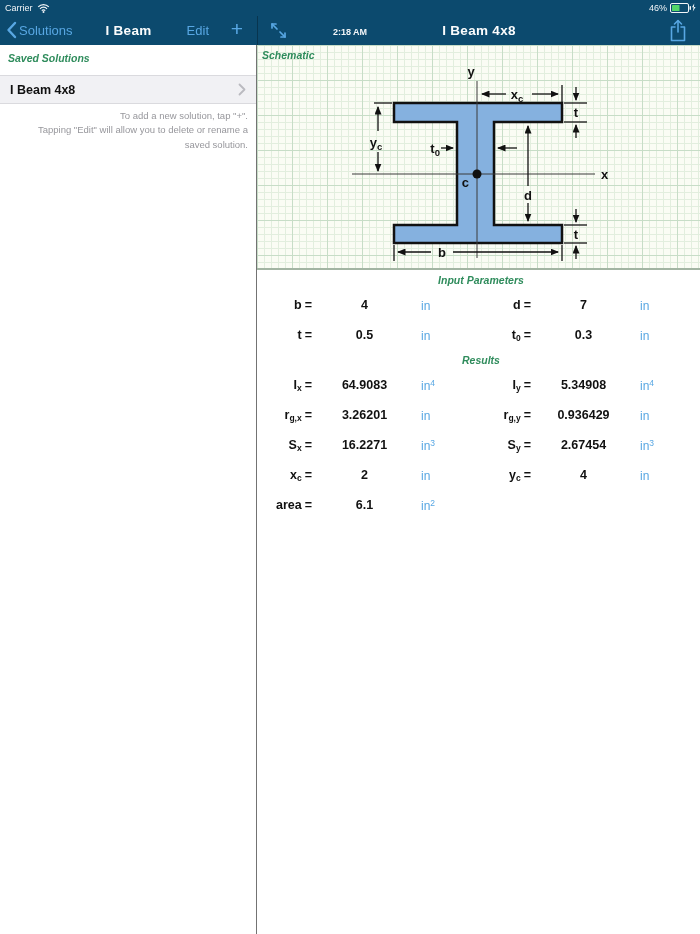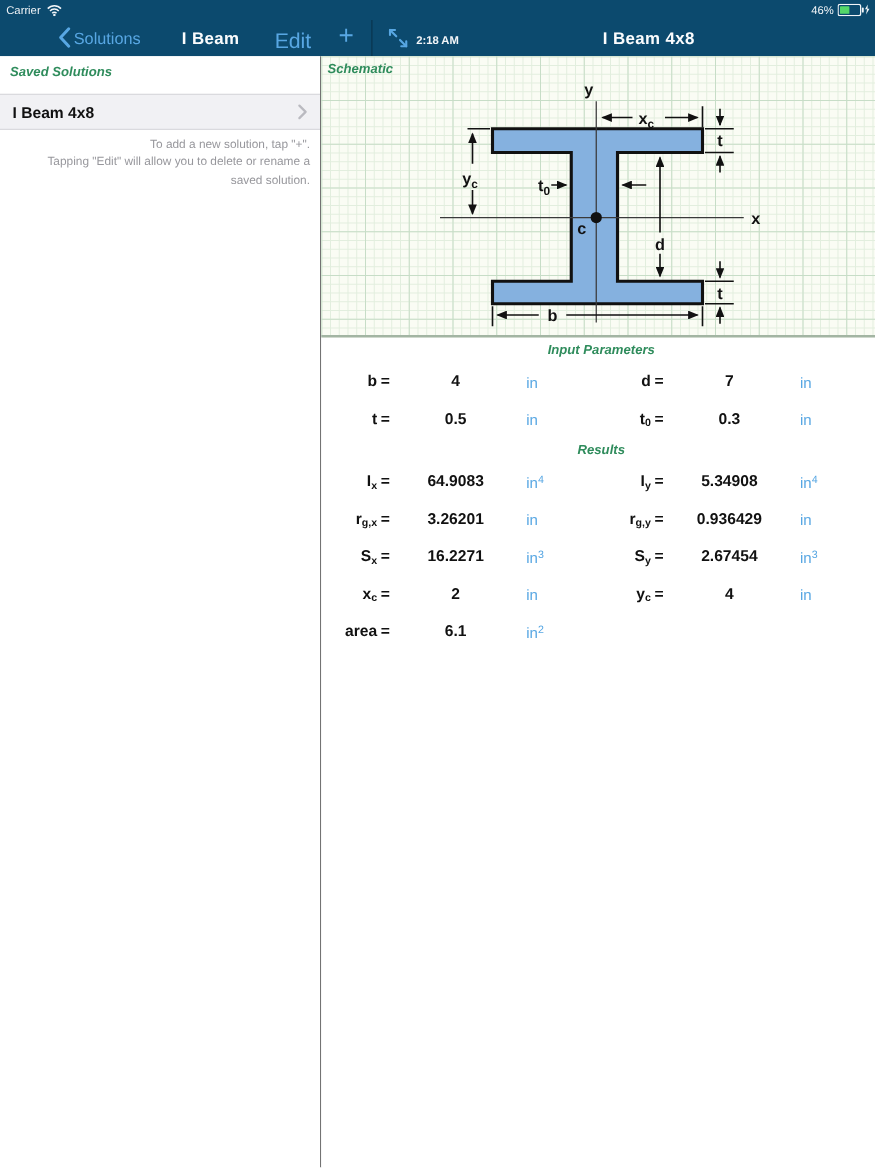--- a/index.html
+++ b/index.html
@@ -5,26 +5,26 @@
   * { margin:0; padding:0; box-sizing:border-box; }
   html,body { width:700px; height:934px; }
   body { font-family:"Liberation Sans", sans-serif; background:#ffffff; position:relative; overflow:hidden; }
 
   
   #header { position:absolute; top:0; left:0; width:700px; height:45px; background:#0c4a6e; }
   #statusbar { position:relative; height:16px; color:#F2F5F8; font-size:9px; }
   .sb-left { position:absolute; left:5px; top:3px; display:flex; align-items:center; gap:4px; }
   .sb-time { position:absolute; left:0; right:0; top:3px; text-align:center; font-weight:bold; font-size:9px;margin-top:24px; }
   .sb-right { position:absolute; right:4px; top:3px; display:flex; align-items:flex-end; gap:3px; }
-  #navbar { position:relative; height:29px;margin-left:40px; }
+  #navbar { position:relative; height:29px; }
   .nav-left { position:absolute; left:0; top:0; width:257px; height:29px; }
   .nav-right { position:absolute; left:257px; top:0; width:443px; height:29px; border-left:1px solid rgba(0,0,0,0.28); }
   .back-group { position:absolute; left:6px; top:5px; display:flex; align-items:center; gap:2px; color:#58A7E3; font-size:13px; cursor:pointer; }
   .nav-title { position:absolute; left:0; right:0; top:7px; text-align:center; color:#FBFCFD; font-weight:bold; font-size:13.5px; letter-spacing:0.3px; }
-  .edit-btn { position:absolute; right:48px; top:7px; color:#58A7E3; font-size:17px; }
+  .edit-btn { position:absolute; right:48px; top:7px; color:#58A7E3; font-size:13px; }
   .add-btn { position:absolute; right:14px; top:1px; color:#58A7E3; font-size:21px; font-weight:normal; }
   .expand-btn { position:absolute; left:11px; top:5px; }
   .share-btn { position:absolute; right:12px; top:2px; }
 
   
   #sidebar { position:absolute; top:45px; left:0; width:257px; bottom:0; background:#ffffff; border-right:1px solid #737373; }
   .section-title { color:#2F8C5C; font-style:italic; font-weight:bold; font-size:10.5px; }
   #sidebar .section-title { position:absolute; left:8px; top:7px; }
   .solution-row { position:absolute; top:30px; left:0; width:100%; height:29px; background:#F1F1F4; border-top:1px solid #DADADE; border-bottom:1px solid #DADADE; display:flex; align-items:center; justify-content:space-between; padding:0 10px; cursor:pointer; }
   .solution-row .row-label { font-weight:bold; font-size:12.5px; color:#111; }

